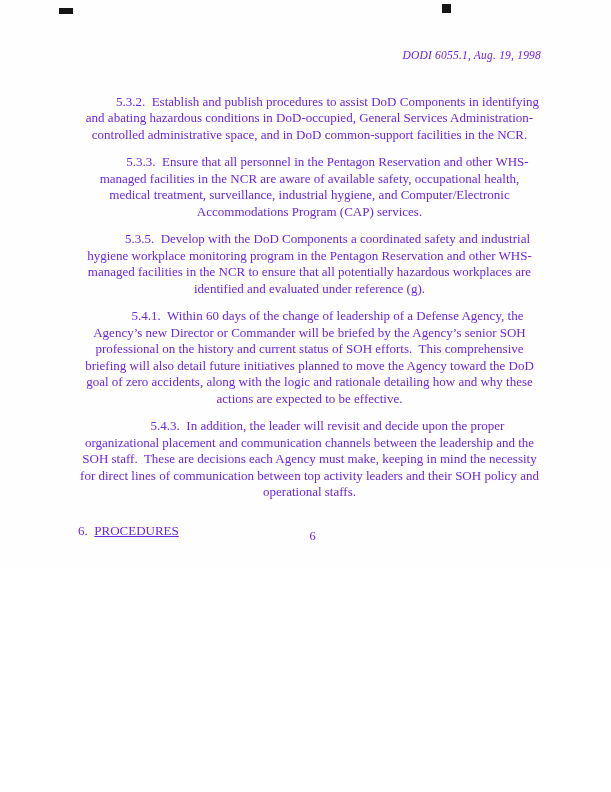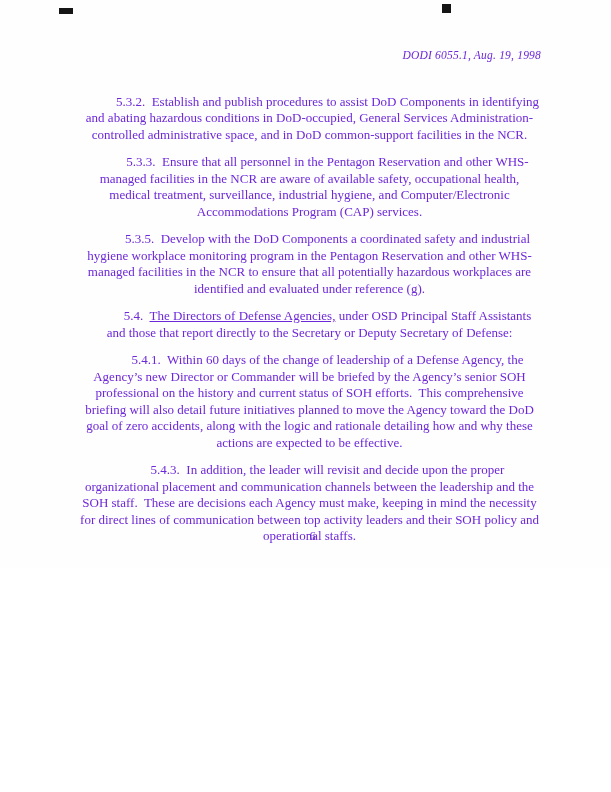--- a/index.html
+++ b/index.html
@@ -67,21 +67,20 @@
 
   <div class="doc-body">
 
     <p class="para">5.3.2.  Establish and publish procedures to assist DoD Components in identifying and abating hazardous conditions in DoD-occupied, General Services Administration-controlled administrative space, and in DoD common-support facilities in the NCR.</p>
 
     <p class="para">5.3.3.  Ensure that all personnel in the Pentagon Reservation and other WHS-managed facilities in the NCR are aware of available safety, occupational health, medical treatment, surveillance, industrial hygiene, and Computer/Electronic Accommodations Program (CAP) services.</p>
 
 
     <p class="para">5.3.5.  Develop with the DoD Components a coordinated safety and industrial hygiene workplace monitoring program in the Pentagon Reservation and other WHS-managed facilities in the NCR to ensure that all potentially hazardous workplaces are identified and evaluated under reference (g).</p>
 
-    <p class="para"><span>5.4.  </span><span class="u">The Directors of Defense Agencies,</span><span> under OSD Principal Staff Assistants and those that report directly to the Secretary or Deputy Secretary of Defense:</span></p>
 
     <p class="para">5.4.1.  Within 60 days of the change of leadership of a Defense Agency, the Agency’s new Director or Commander will be briefed by the Agency’s senior SOH professional on the history and current status of SOH efforts.  This comprehensive briefing will also detail future initiatives planned to move the Agency toward the DoD goal of zero accidents, along with the logic and rationale detailing how and why these actions are expected to be effective.</p>
 
 
     <p class="para">5.4.3.  In addition, the leader will revisit and decide upon the proper organizational placement and communication channels between the leadership and the SOH staff.  These are decisions each Agency must make, keeping in mind the necessity for direct lines of communication between top activity leaders and their SOH policy and operational staffs.</p>
 
     <p class="section-heading"><span>6.  </span><span class="u">PROCEDURES</span></p>
 
   </div>
 

